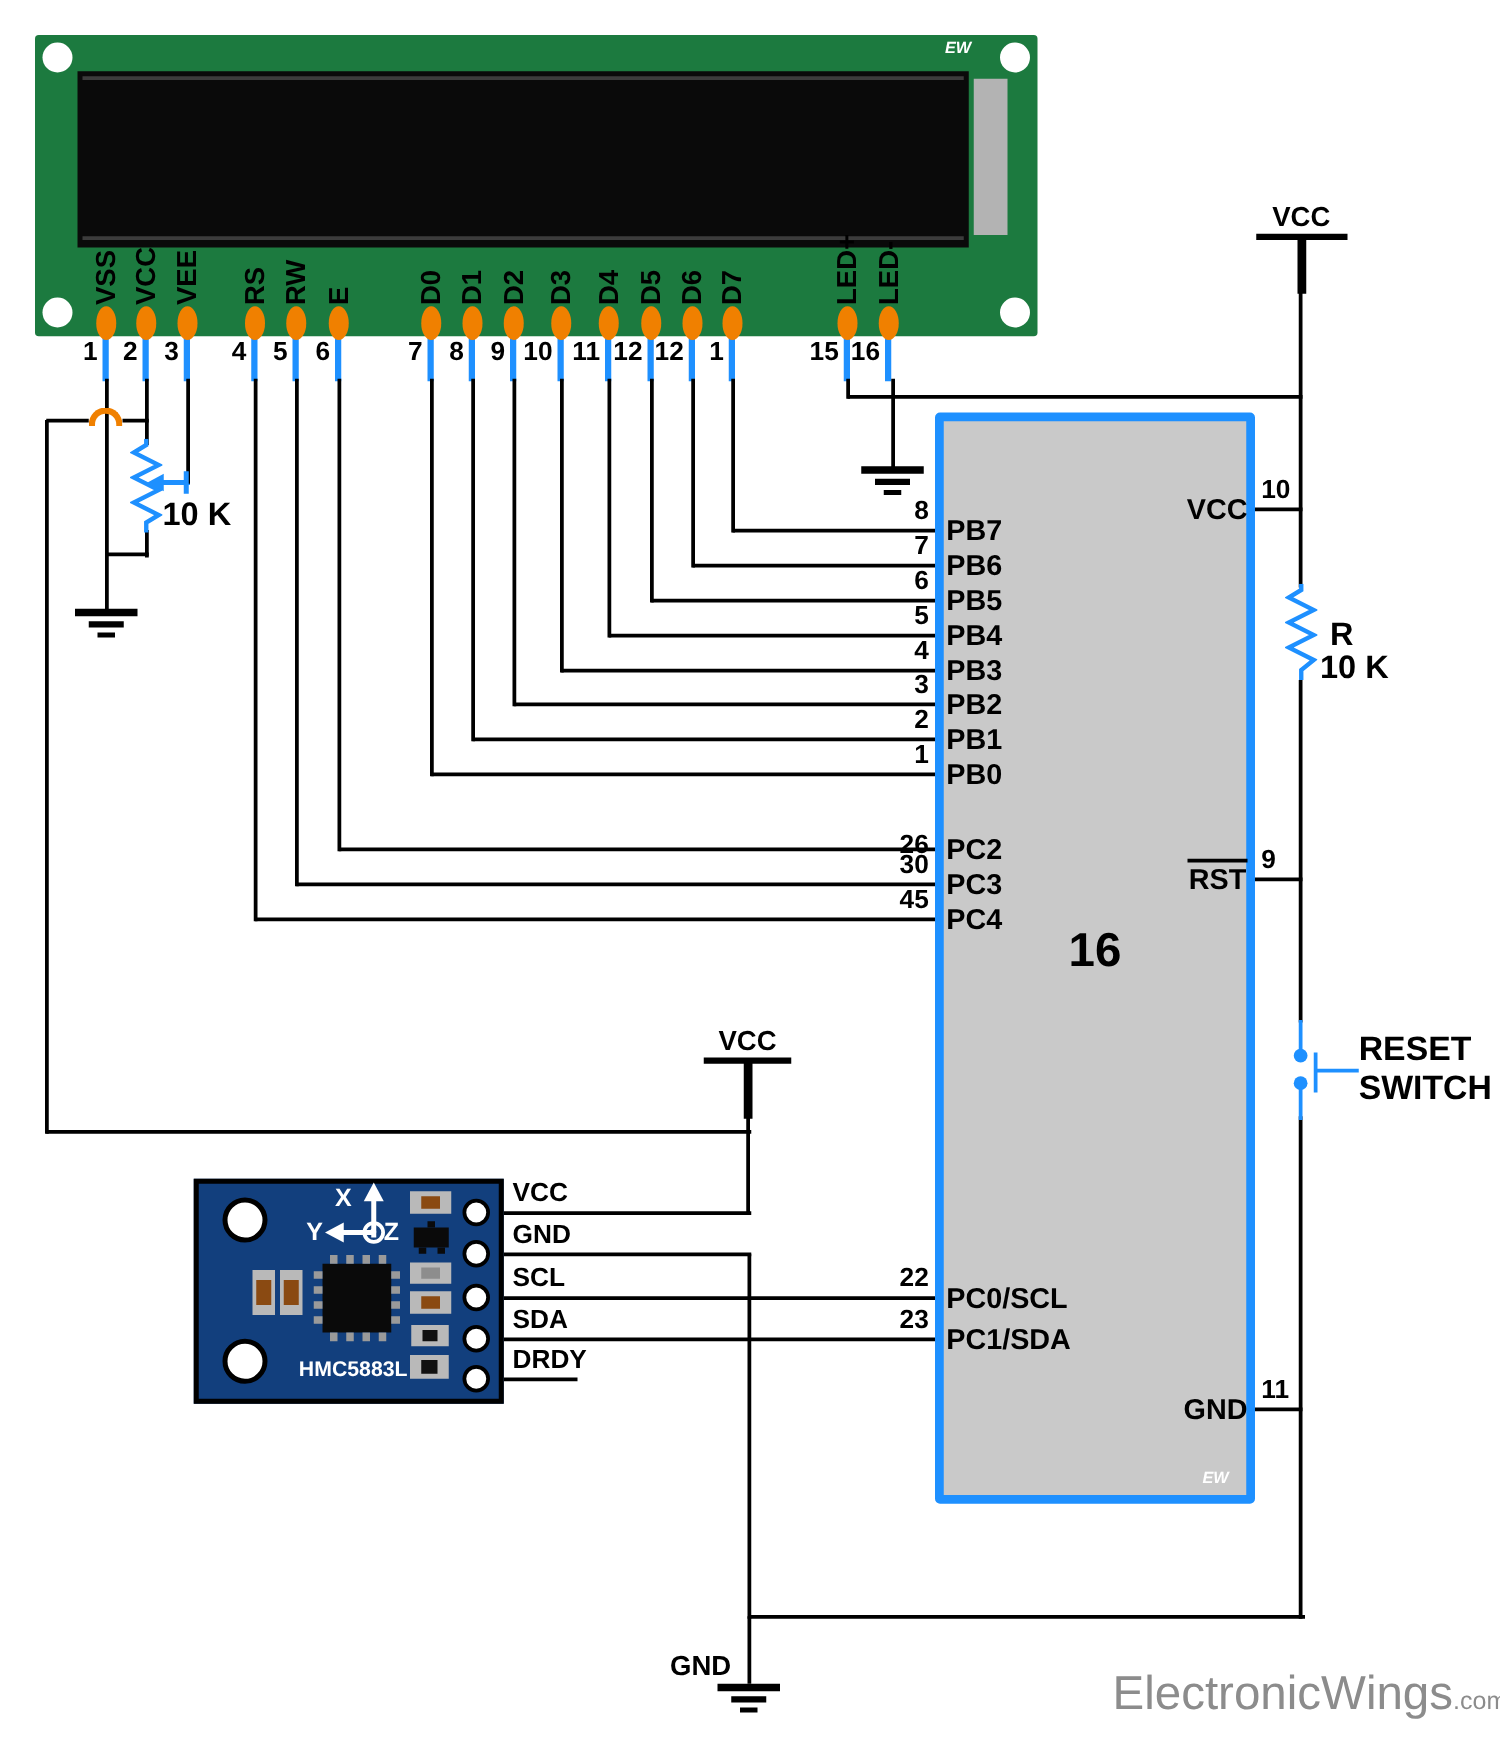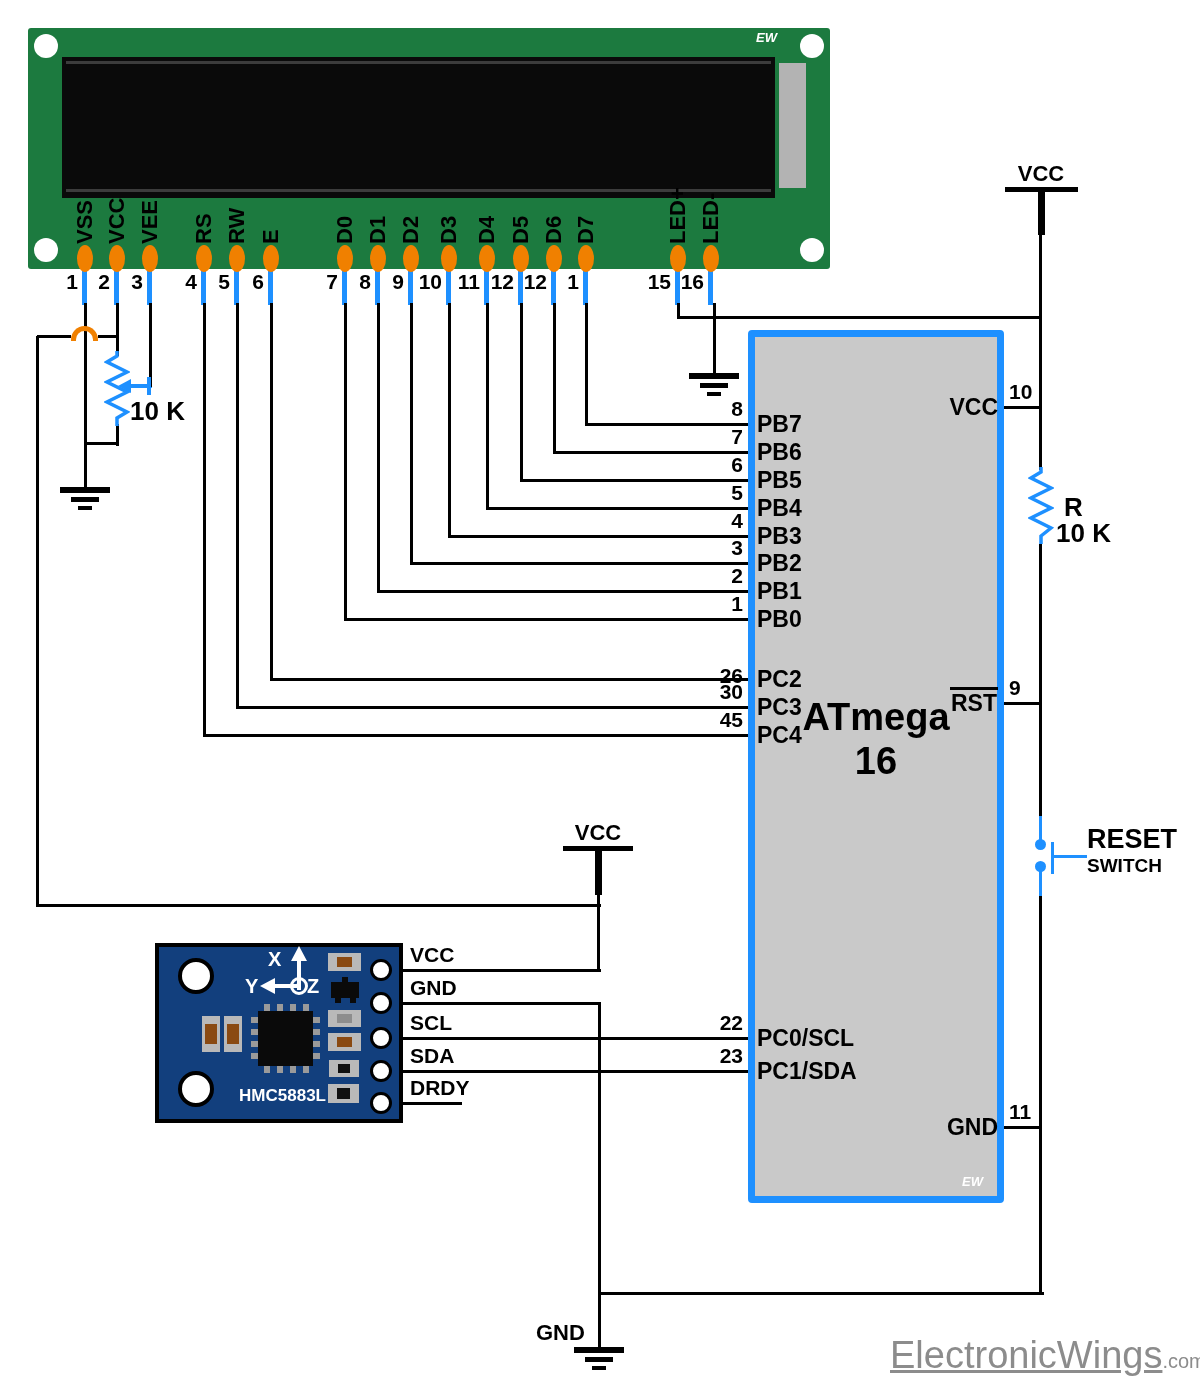--- a/index.html
+++ b/index.html
@@ -39,21 +39,21 @@
   
   .sensor{position:absolute;left:155px;top:943px;width:248px;height:180px;background:#123f7d;
           border:4px solid #000;box-sizing:border-box;}
   .s-hole{position:absolute;width:28px;height:28px;border-radius:50%;background:#fff;border:4px solid #000;}
   .s-pinhole{position:absolute;left:370px;width:16px;height:16px;border-radius:50%;background:#fff;border:3px solid #000;}
   .s-lbl{position:absolute;left:410px;font-weight:bold;font-size:21px;color:#000;}
   .smd{position:absolute;background:#b9b9b9;}
   .smd-core{position:absolute;}
   .white{color:#fff;}
   .wm{position:absolute;left:890px;top:1334px;color:#8c8c8c;display:flex;align-items:baseline;}
-  .wm-big{font-size:38px;text-decoration:underline;}
+  .wm-big{font-size:38px;}
   .wm-small{font-size:20px;}
 </style>
 </head>
 <body>
 
 <div id="canvas">
 
   <div class="lcd-board"></div>
   <div class="hole" style="left:34px;top:34px;"></div>
   <div class="hole" style="left:34px;top:238px;"></div>
@@ -216,24 +216,23 @@
   <div class="vcc-bar" style="left:1005px;top:187px;width:73px;"></div>
   <div class="wire" style="left:1038px;top:190px;width:7px;height:45px;"></div>
 
   <div class="vcc-lbl" style="left:568px;top:820px;">VCC</div>
   <div class="vcc-bar" style="left:563px;top:846px;width:70px;"></div>
   <div class="wire" style="left:595px;top:849px;width:7px;height:46px;"></div>
 
   <div class="abs" style="left:1035px;top:839px;width:11px;height:11px;border-radius:50%;background:#1e90ff;"></div>
   <div class="abs" style="left:1035px;top:861px;width:11px;height:11px;border-radius:50%;background:#1e90ff;"></div>
   <div class="lbl" style="left:1087px;top:824px;font-size:27px;">RESET</div>
-  <div class="lbl" style="left:1087px;top:855px;font-size:19px;">SWITCH</div>
+  <div class="lbl" style="left:1087px;top:855px;font-size:27px;">SWITCH</div>
 
   <div class="mcu"></div>
-  <div class="mcu-name" style="top:696px;">ATmega</div>
   <div class="mcu-name" style="top:740px;">16</div>
   <div class="ew-tag" style="left:962px;top:1174px;">EW</div>
   <div id="mcu-pins">
       <div class="mcu-lpin" style="top:411px;">PB7</div>
       <div class="mcu-lnum" style="top:397px;">8</div>
       <div class="mcu-lpin" style="top:439px;">PB6</div>
       <div class="mcu-lnum" style="top:425px;">7</div>
       <div class="mcu-lpin" style="top:467px;">PB5</div>
       <div class="mcu-lnum" style="top:453px;">6</div>
       <div class="mcu-lpin" style="top:495px;">PB4</div>

